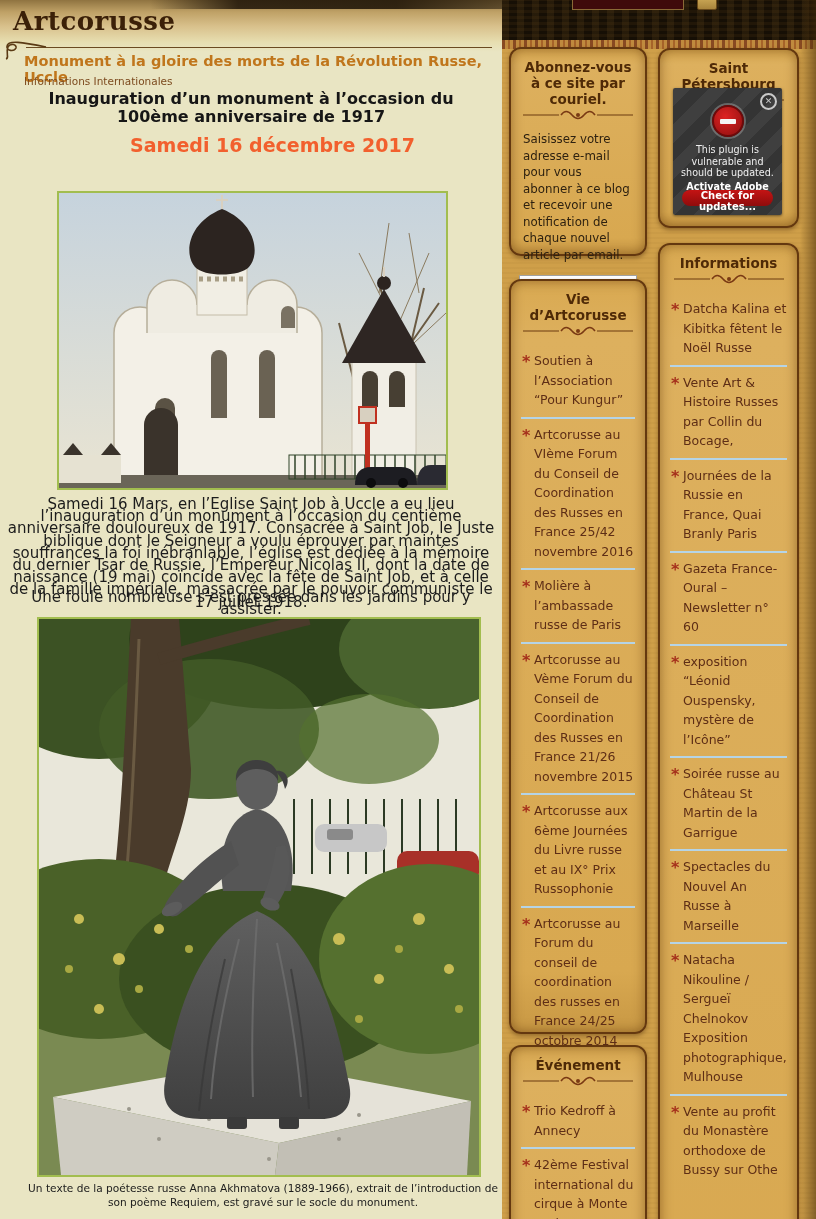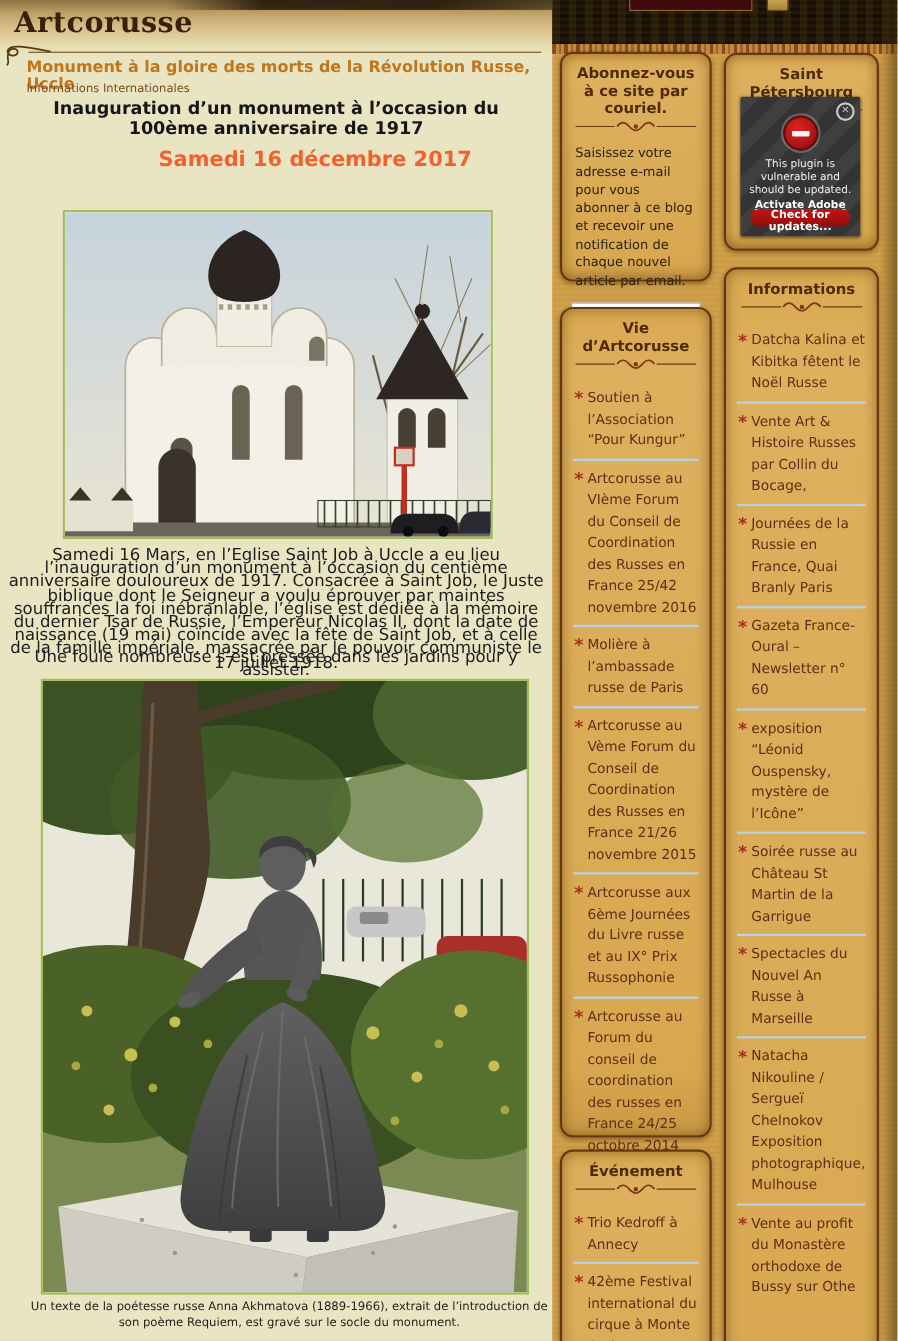--- a/index.html
+++ b/index.html
@@ -14,21 +14,21 @@
   #header-grunge{position:absolute;left:150px;top:0;width:352px;height:9px;
       background:linear-gradient(90deg,rgba(30,20,8,0),rgba(30,20,8,.85) 25%,rgba(35,24,10,.9) 70%,rgba(30,20,8,.55));}
   #site-title{position:absolute;left:13px;top:6px;font-family:"DejaVu Serif",serif;
       font-size:26px;font-weight:bold;color:#3b2008;letter-spacing:.5px;}
   #head-rule{position:absolute;left:26px;top:47px;width:466px;height:1px;background:#6b4a20;}
   #head-flourish{position:absolute;left:2px;top:38px;}
   .cat-title{position:absolute;left:24px;top:53px;width:470px;font-size:14.5px;font-weight:bold;color:#c0761c;}
   .cat-sub{position:absolute;left:24px;top:75px;font-size:10.5px;color:#7c4a1e;}
   .post-title{position:absolute;left:20px;top:90px;width:462px;text-align:center;
       font-size:16px;line-height:18px;font-weight:bold;color:#161616;}
-  .post-date{position:absolute;left:18px;top:134px;width:537px;text-align:center;
+  .post-date{position:absolute;left:4px;top:134px;width:537px;text-align:center;
       font-size:19px;font-weight:bold;color:#f2602e;}
   .photo-frame{position:absolute;border:2px solid #a2bd4f;background:#fff;}
   #photo-church{left:57px;top:191px;width:387px;height:295px;}
   #photo-statue{left:37px;top:617px;width:440px;height:556px;}
   .body-par{position:absolute;left:6px;width:490px;text-align:center;
       font-size:15px;line-height:12.2px;color:#1c1c1c;}
   #par1{top:498px;}
   #par2{top:591px;}
   #caption{position:absolute;left:18px;top:1181px;width:490px;text-align:center;
       font-size:10.6px;line-height:14px;color:#1c1c1c;}

